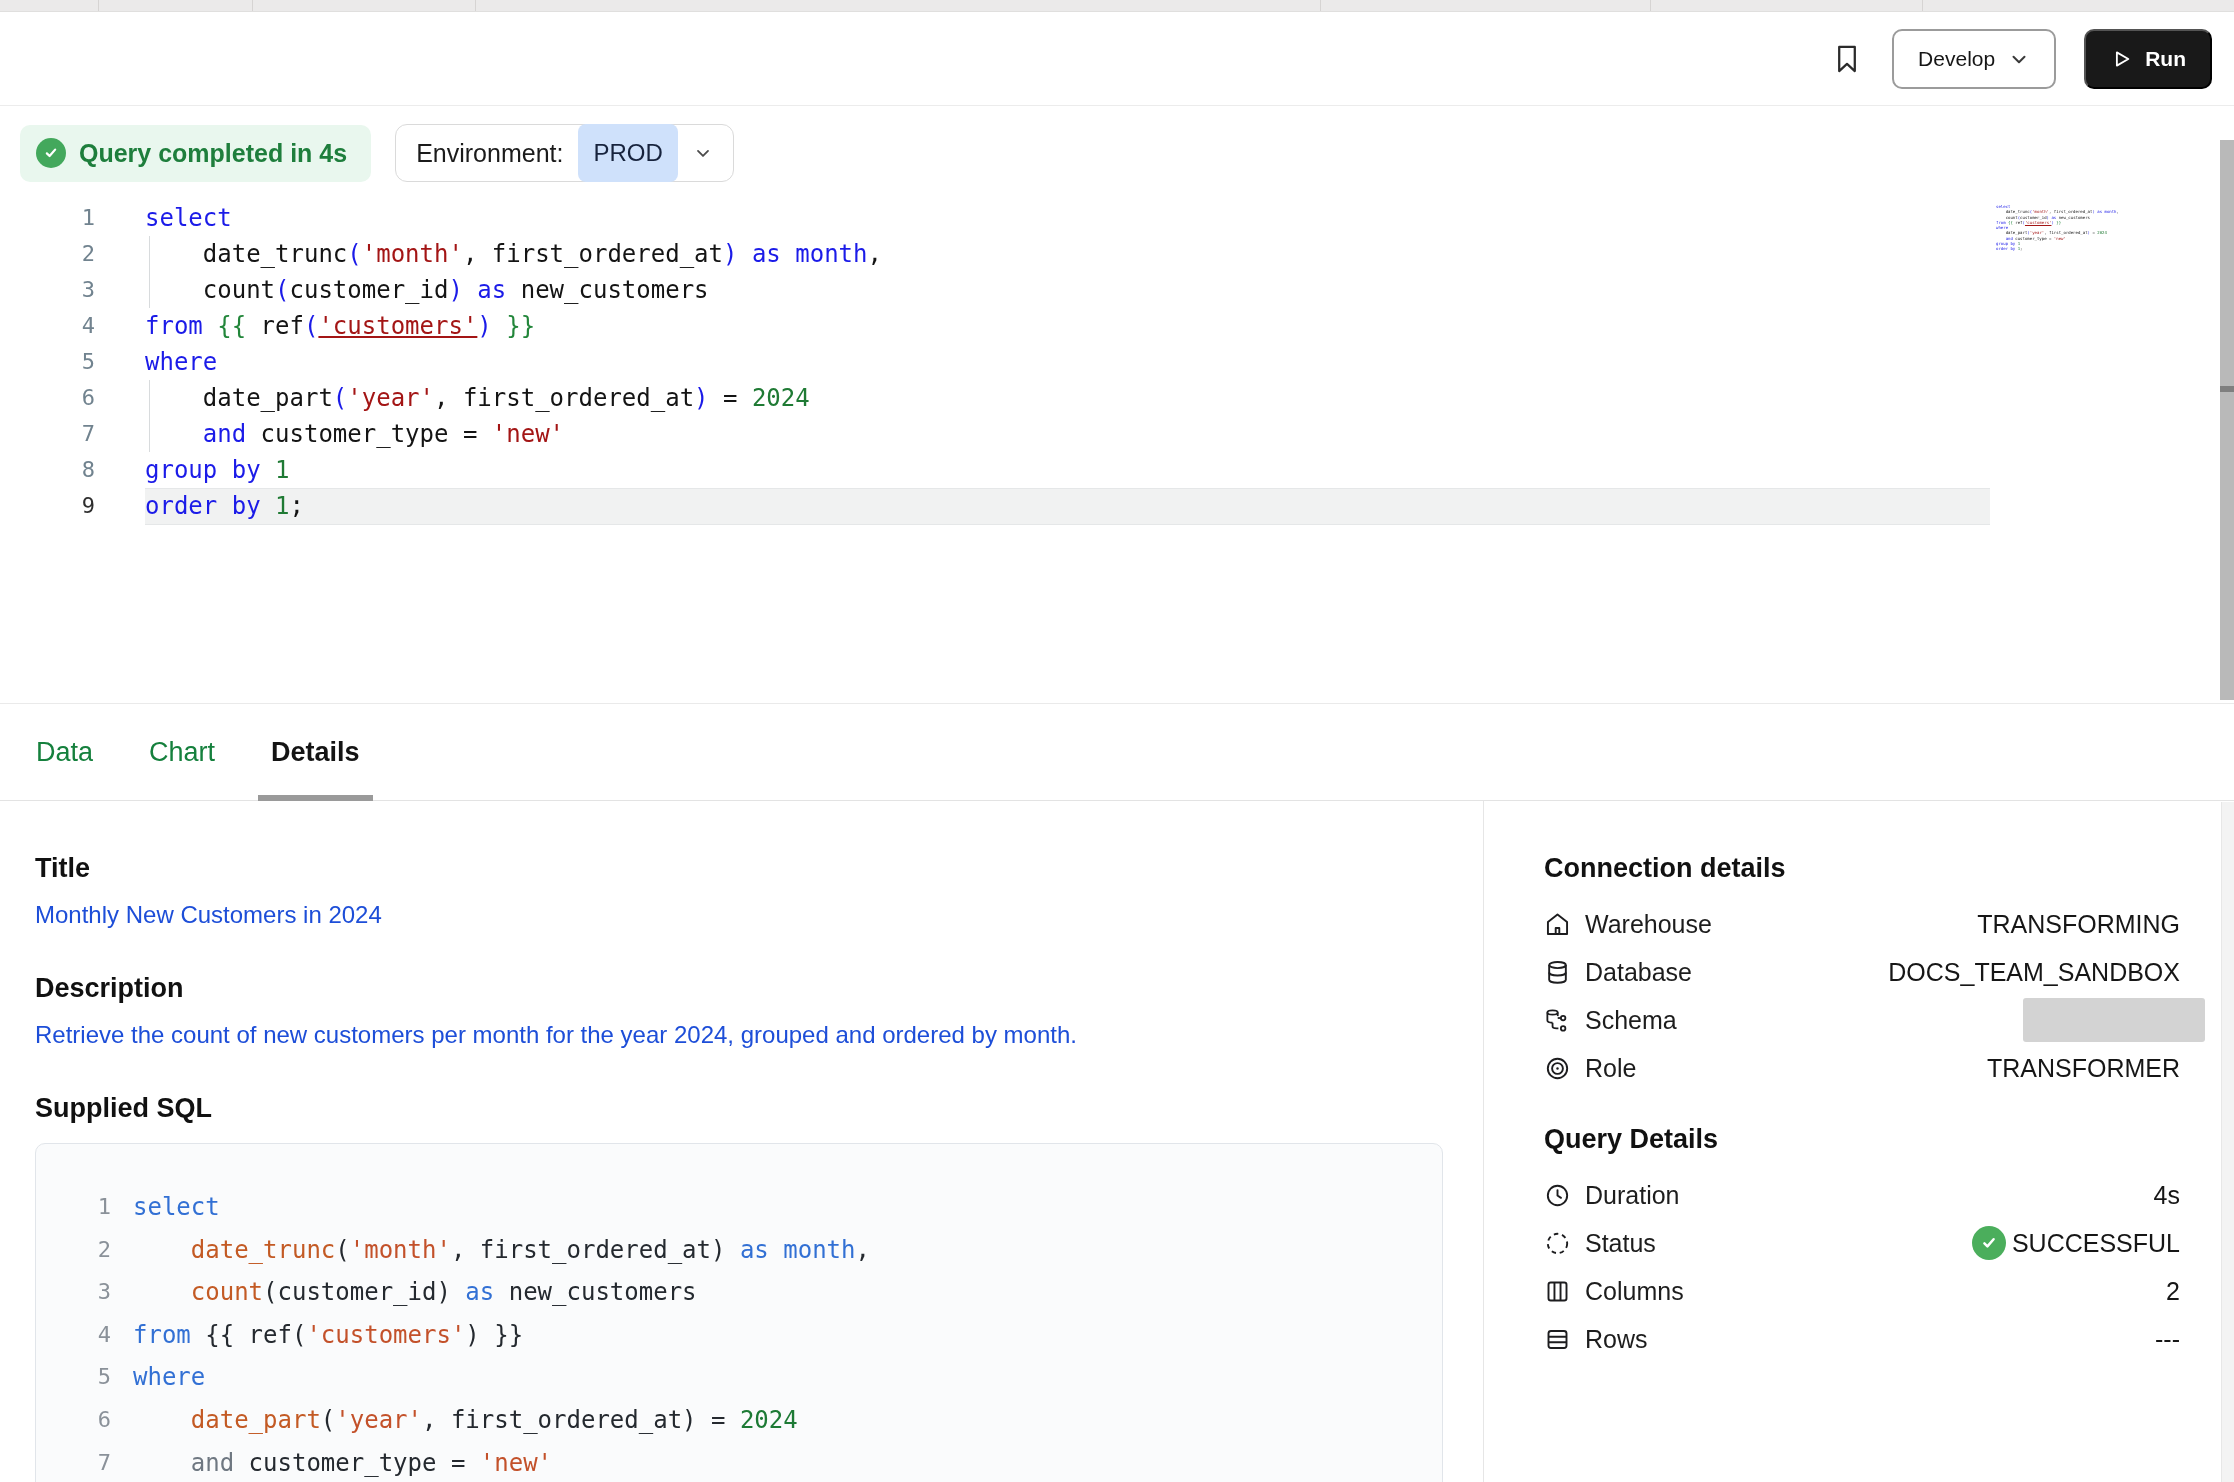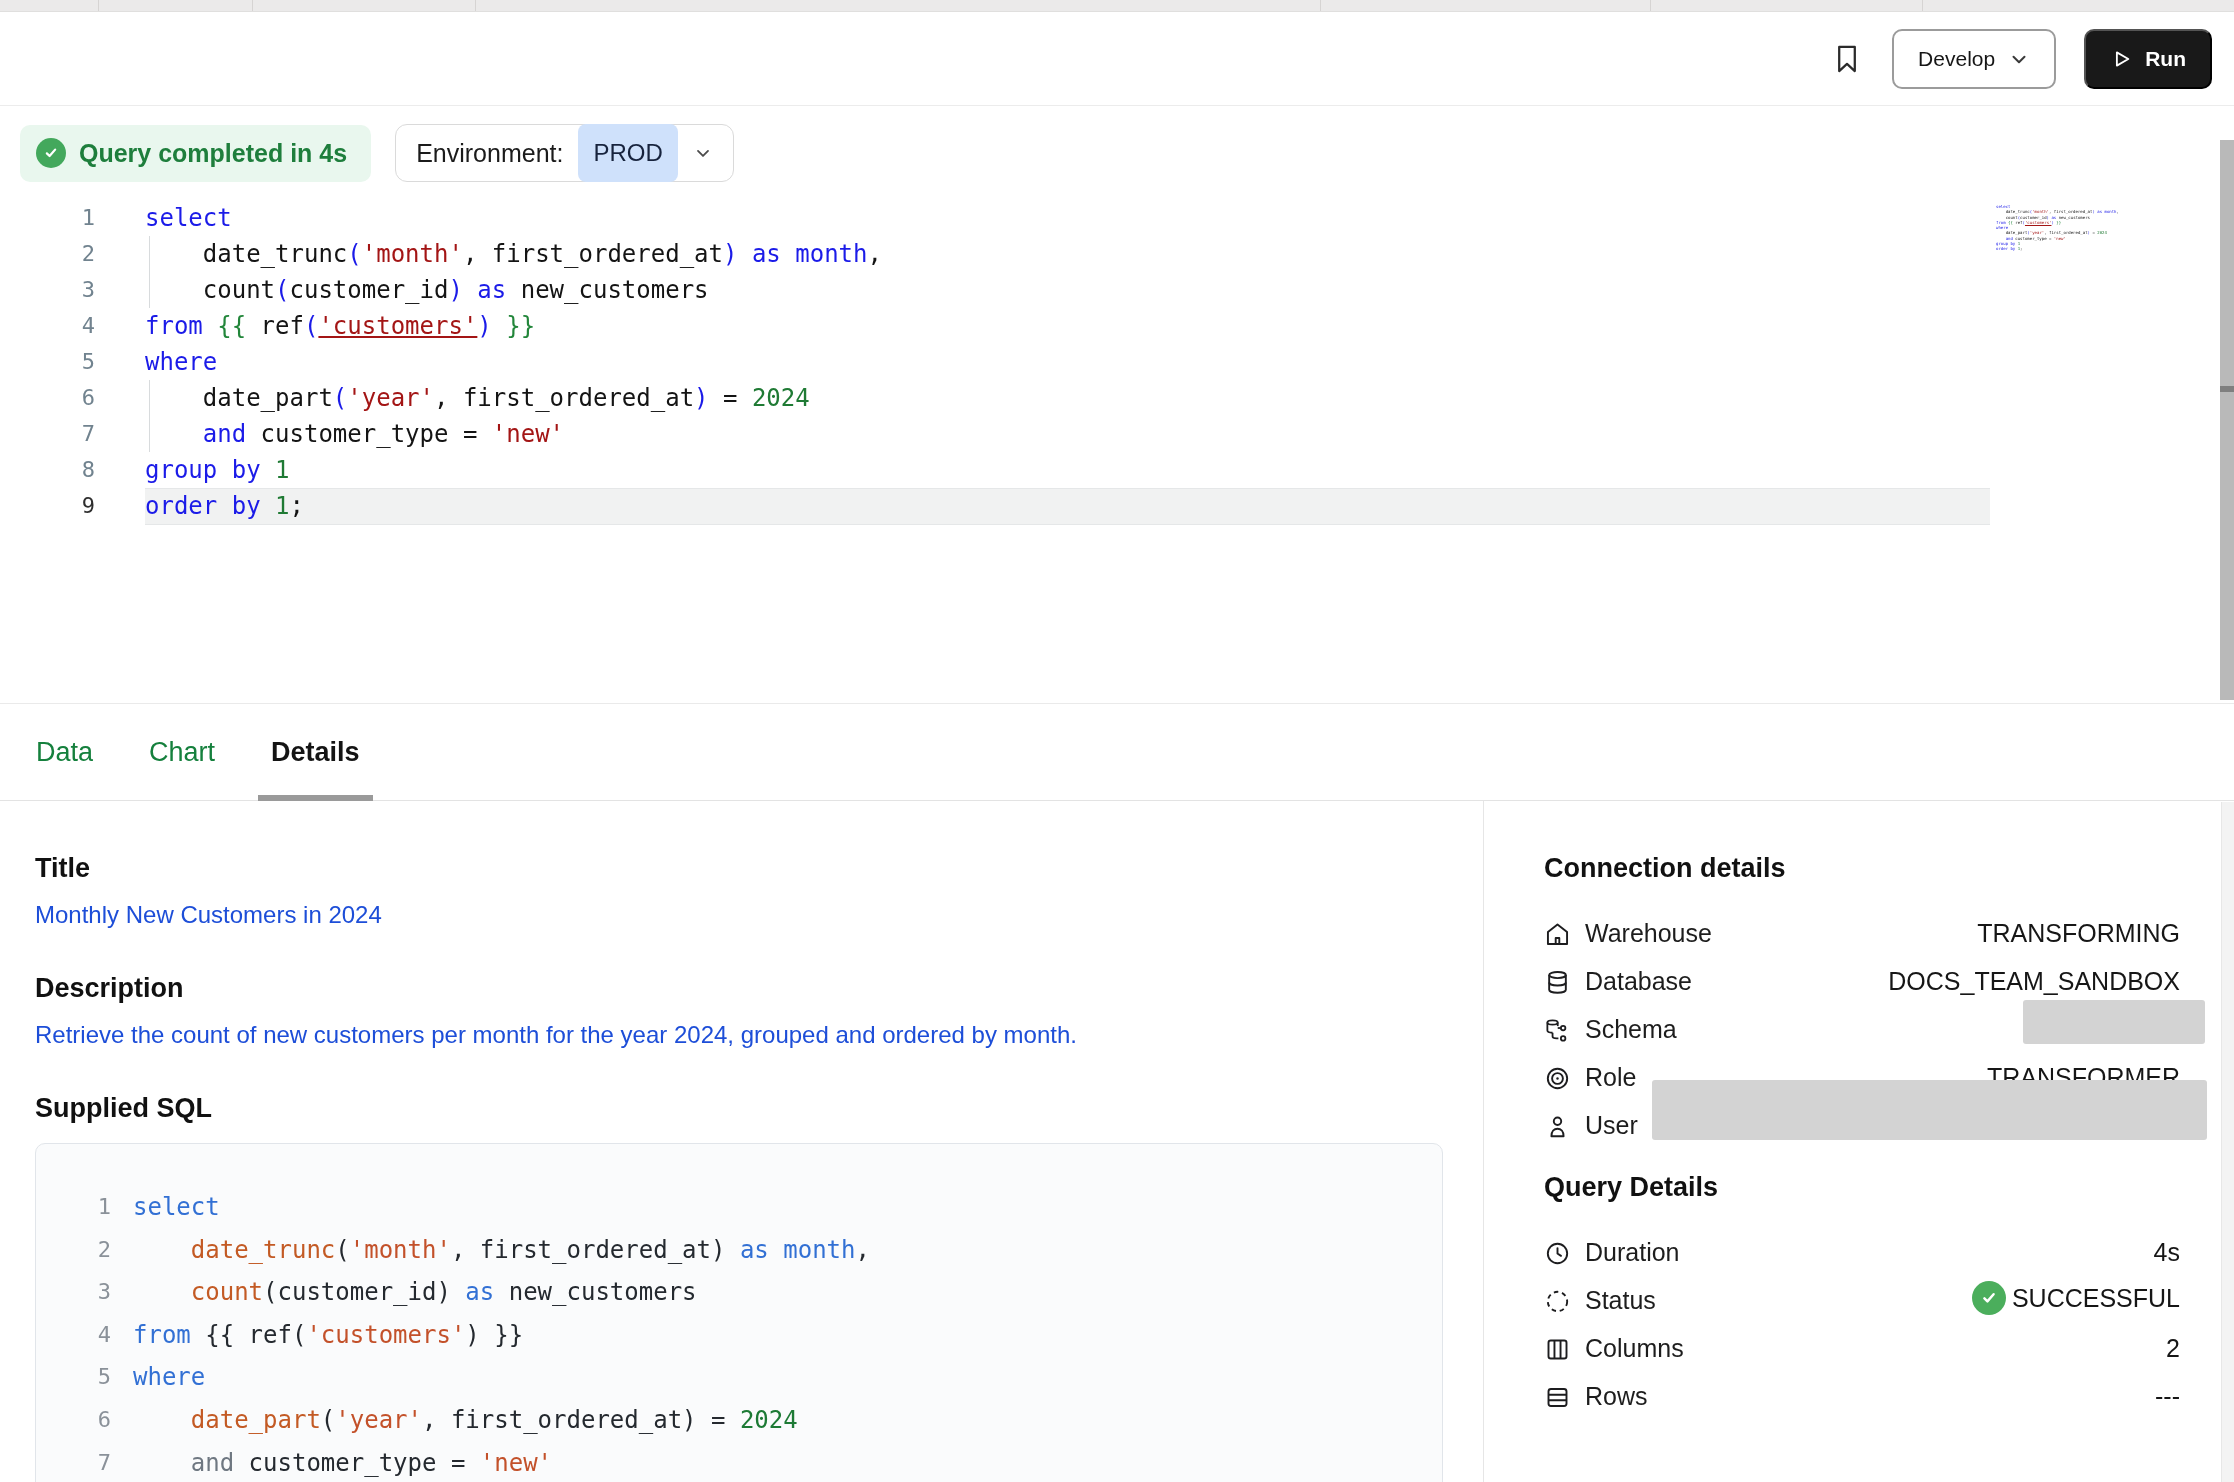--- a/index.html
+++ b/index.html
@@ -74,21 +74,21 @@
   .blk-theme .tk-kw{color:#3270d4;}
   .blk-theme .tk-kw2{color:#6e7781;}
   .blk-theme .tk-fn{color:#c35a24;}
   .blk-theme .tk-str,.blk-theme .tk-ref{color:#c3512a;}
   .blk-theme .tk-num{color:#1d7a35;}
   .blk-theme .tk-paren,.blk-theme .tk-txt,.blk-theme .tk-jinja{color:#24292f;}
 
   
   .right-pane{width:751px;flex:none;border-left:1px solid #e6e6e6;padding:52px 54px 0 60px;box-sizing:border-box;}
   .rows{margin-top:16px;}
-  .info-row{display:flex;align-items:flex-end;gap:14px;height:48px;}
+  .info-row{display:flex;align-items:center;gap:14px;height:48px;}
   .icn{display:flex;width:27px;height:27px;color:#1d1d1f;flex:none;}
   .icn svg{width:27px;height:27px;}
   .info-label{font-size:25px;color:#1d1d1d;}
   .info-value{margin-left:auto;font-size:25px;color:#161616;}
   .info-value.with-badge{display:flex;align-items:center;gap:6px;}
   .redact{background:#d3d3d3;border-radius:3px;}
   .redact.sm{width:182px;height:44px;margin-right:-25px;}
   .redact.lg{width:556px;height:60px;margin-right:-27px;}
   .qd-h{margin-top:32px;}
 </style>
@@ -303,30 +303,20 @@
             <span class="icn">
               <svg viewBox="0 0 24 24" fill="none" stroke="currentColor" stroke-width="1.7">
                 <circle cx="12" cy="12" r="8.6"></circle>
                 <circle cx="12" cy="12" r="4.8"></circle>
                 <circle cx="12" cy="12" r="1.1" fill="currentColor" stroke="none"></circle>
               </svg>
             </span>
             <span class="info-label">Role</span>
             <span class="info-value">TRANSFORMER</span>
           </div>
-          <div class="info-row">
-            <span class="icn">
-              <svg viewBox="0 0 24 24" fill="none" stroke="currentColor" stroke-width="1.7" stroke-linejoin="round">
-                <circle cx="12" cy="7.3" r="3.3"></circle>
-                <path d="M6.6 20.6c0-4.1 2.3-6.6 5.4-6.6s5.4 2.5 5.4 6.6Z"></path>
-              </svg>
-            </span>
-            <span class="info-label">User</span>
-            <span class="info-value redact lg"></span>
-          </div>
         </div>
       <h3 class="sec-h qd-h">Query Details</h3>
       <div class="rows" id="query-detail-rows">
           <div class="info-row">
             <span class="icn">
               <svg viewBox="0 0 24 24" fill="none" stroke="currentColor" stroke-width="1.7" stroke-linecap="round">
                 <circle cx="12" cy="12" r="8.6"></circle>
                 <path d="M12 7.2V12l3.1 2.1"></path>
               </svg>
             </span>

